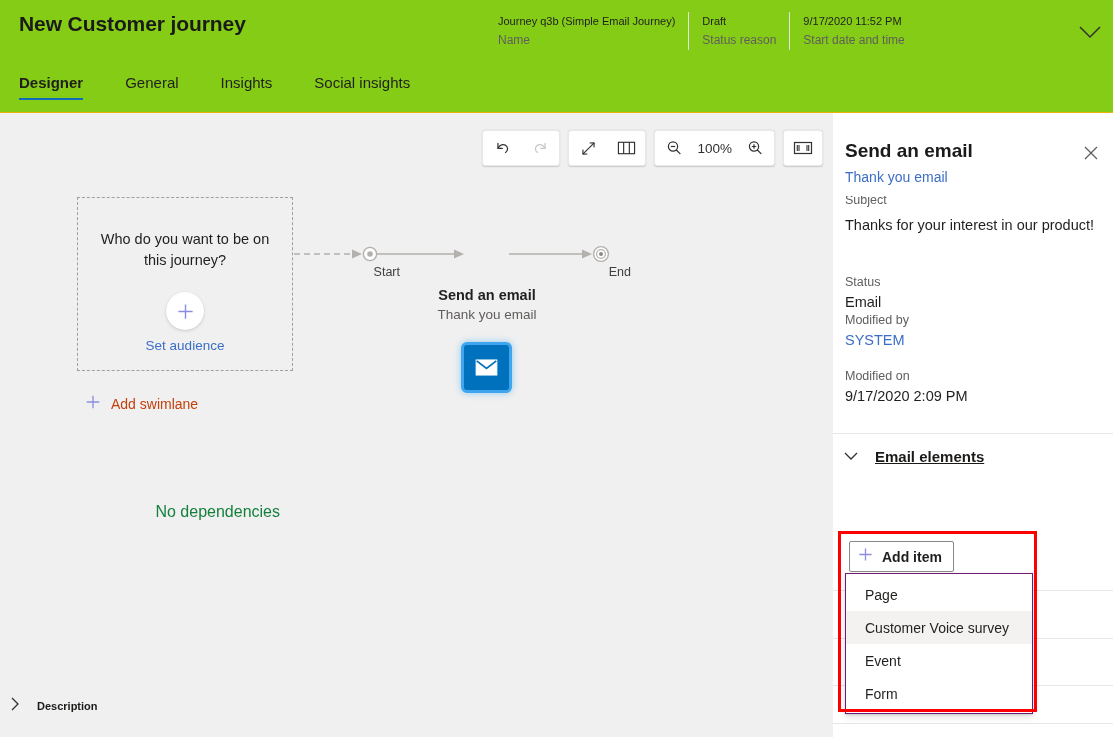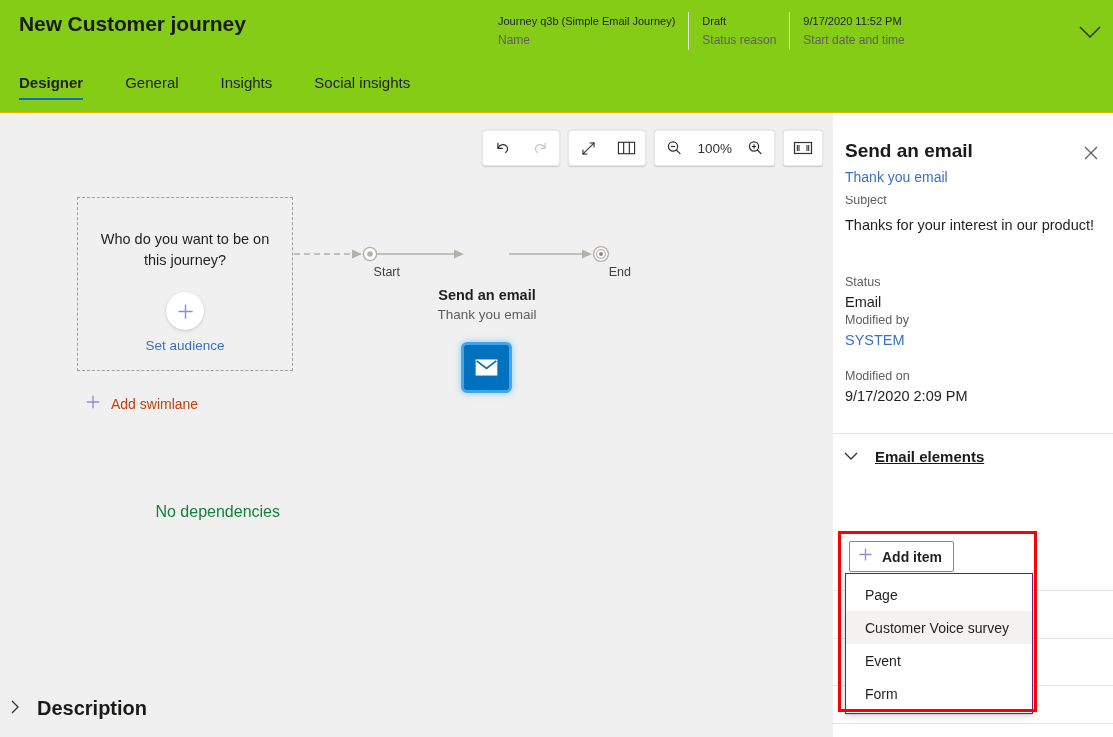--- a/index.html
+++ b/index.html
@@ -238,21 +238,21 @@
     cursor: pointer; white-space: nowrap;
   }
   .dd-item.hovered { background: #f3f2f1; }
 
   .desc-section {
     position: absolute; left: 11px; top: 697px;
     display: flex; align-items: center; gap: 17px; cursor: pointer;
     z-index: 10;
   }
   .desc-section .sh-text {
-    font-size: 20px; font-weight: 600; color: #1b1a19;
+    font-size: 11px; font-weight: 600; color: #1b1a19;
   }
 
   .red-annotation {
     position: absolute; left: 838px; top: 531px;
     width: 199px; height: 181px;
     border: 3px solid #ff0000;
     z-index: 40; pointer-events: none;
   }
 </style>
 </head>

